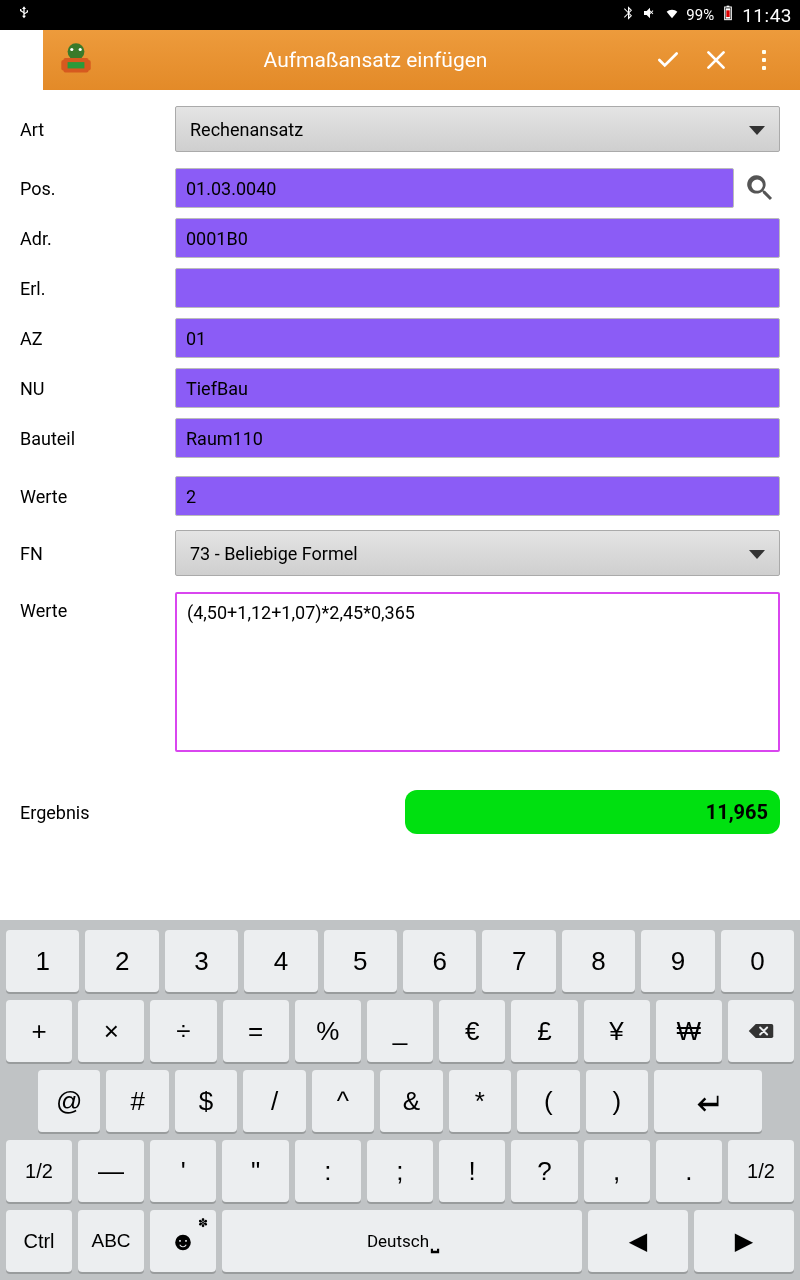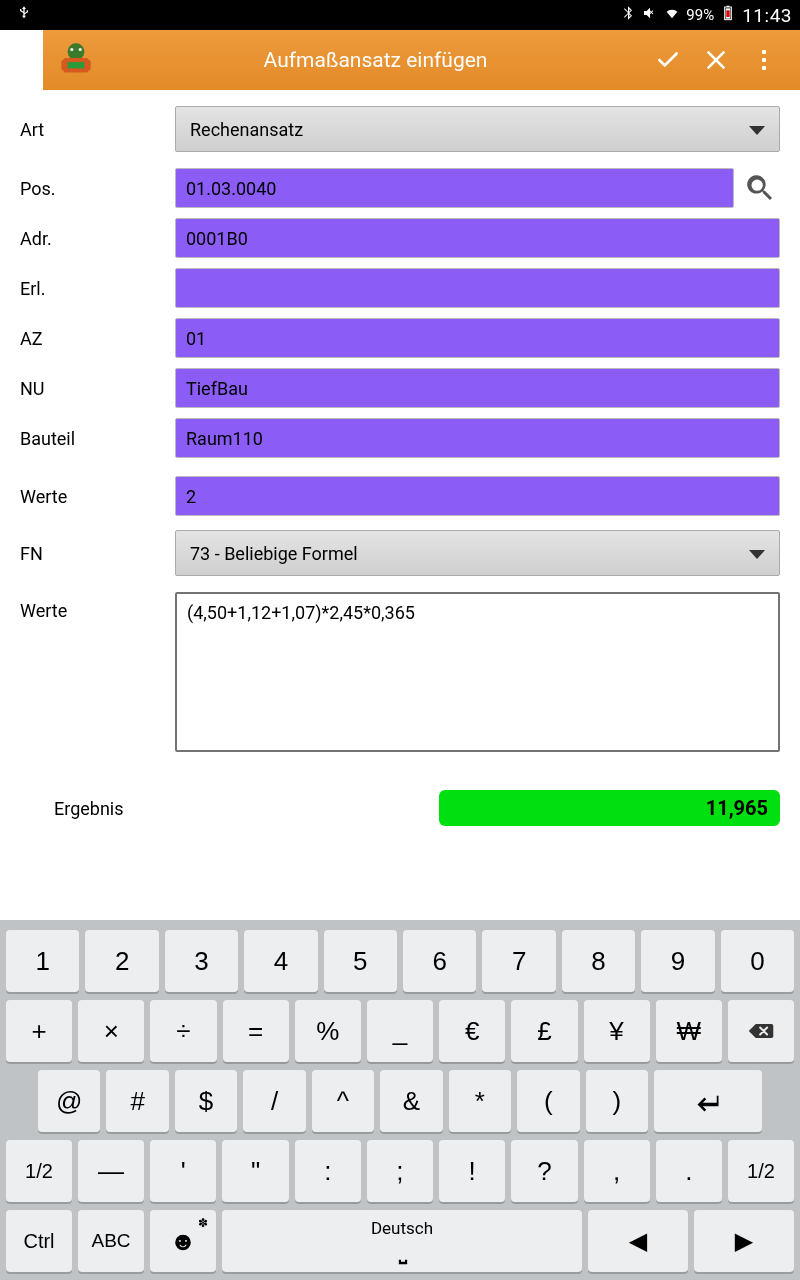--- a/index.html
+++ b/index.html
@@ -25,35 +25,35 @@
 .form { padding: 6px 20px 10px 20px; }
 .row { display: flex; align-items: center; margin-top: 10px; }
 .row.first { margin-top: 10px; }
 .label { width: 155px; font-size: 18px; color: #000; }
 .field-wrap { flex: 1; display: flex; align-items: center; gap: 6px; }
 .text-input { flex: 1; height: 40px; background: #8b5cf6; border: 1px solid #bbb; border-radius: 2px; padding: 0 10px; font-size: 18px; color: #000; }
 .search-btn { width: 40px; height: 40px; display: flex; align-items: center; justify-content: center; }
 .search-btn svg { width: 34px; height: 34px; fill: #555; }
 .dropdown { flex: 1; height: 46px; background: linear-gradient(#e4e4e4, #cfcfcf); border: 1px solid #aaa; border-radius: 2px; padding: 0 40px 0 14px; font-size: 18px; color: #000; display: flex; align-items: center; position: relative; }
 .dropdown::after { content: ""; position: absolute; right: 14px; top: 50%; margin-top: -3px; border-left: 8px solid transparent; border-right: 8px solid transparent; border-top: 9px solid #333; }
-.textarea { flex: 1; height: 160px; border: 2px solid #737373; border-radius: 2px; padding: 8px 10px; font-size: 18px; color: #000; resize: none; }
+.textarea { flex: 1; height: 160px; border: 2px solid #d946ef; border-radius: 2px; padding: 8px 10px; font-size: 18px; color: #000; resize: none; }
 .row-werte { align-items: flex-start; }
 .row-werte .label { padding-top: 8px; }
 
-.result-row { display: flex; align-items: center; margin-top: 38px; margin-left: 34px; }
+.result-row { display: flex; align-items: center; margin-top: 38px; }
 .result-label { width: 385px; font-size: 18px; color: #000; }
-.result-box { flex: 1; background: #00e010; height: 36px; display: flex; align-items: center; justify-content: flex-end; padding: 0 12px; font-size: 20px; font-weight: bold; color: #000; border-radius: 6px; }
+.result-box { flex: 1; background: #00e010; height: 44px; display: flex; align-items: center; justify-content: flex-end; padding: 0 12px; font-size: 20px; font-weight: bold; color: #000; border-radius: 12px; }
 
 
 .keyboard { position: absolute; bottom: 0; left: 0; right: 0; background: #c0c3c5; padding: 10px 6px 8px 6px; }
 .krow { display: flex; gap: 6px; margin-bottom: 8px; }
 .krow:last-child { margin-bottom: 0; }
 .key { background: #eceef0; border: none; border-radius: 4px; height: 62px; display: flex; align-items: center; justify-content: center; font-size: 26px; color: #000; box-shadow: 0 2px 0 rgba(0,0,0,0.2); font-family: Arial, sans-serif; }
 .key.small { font-size: 20px; }
-.key.space { flex: 1; flex-direction: column; gap: 2px; font-size: 18px; }
+.key.space { flex: 1; flex-direction: row; gap: 2px; font-size: 18px; }
 .key.space .sp-lbl { font-size: 17px; }
 .key.space .sp-sym { font-size: 20px; font-weight: bold; letter-spacing: -2px; }
 .key.emoji { position: relative; }
 .key.emoji .gear { position: absolute; top: 6px; right: 8px; font-size: 12px; }
 
 .r1 .key { flex: 1; }
 .r2 .key { flex: 1; }
 .r3 { padding: 0 32px; }
 .r3 .key { flex: 1; }
 .r3 .key.enter { width: 108px; flex: 0 0 108px; }

